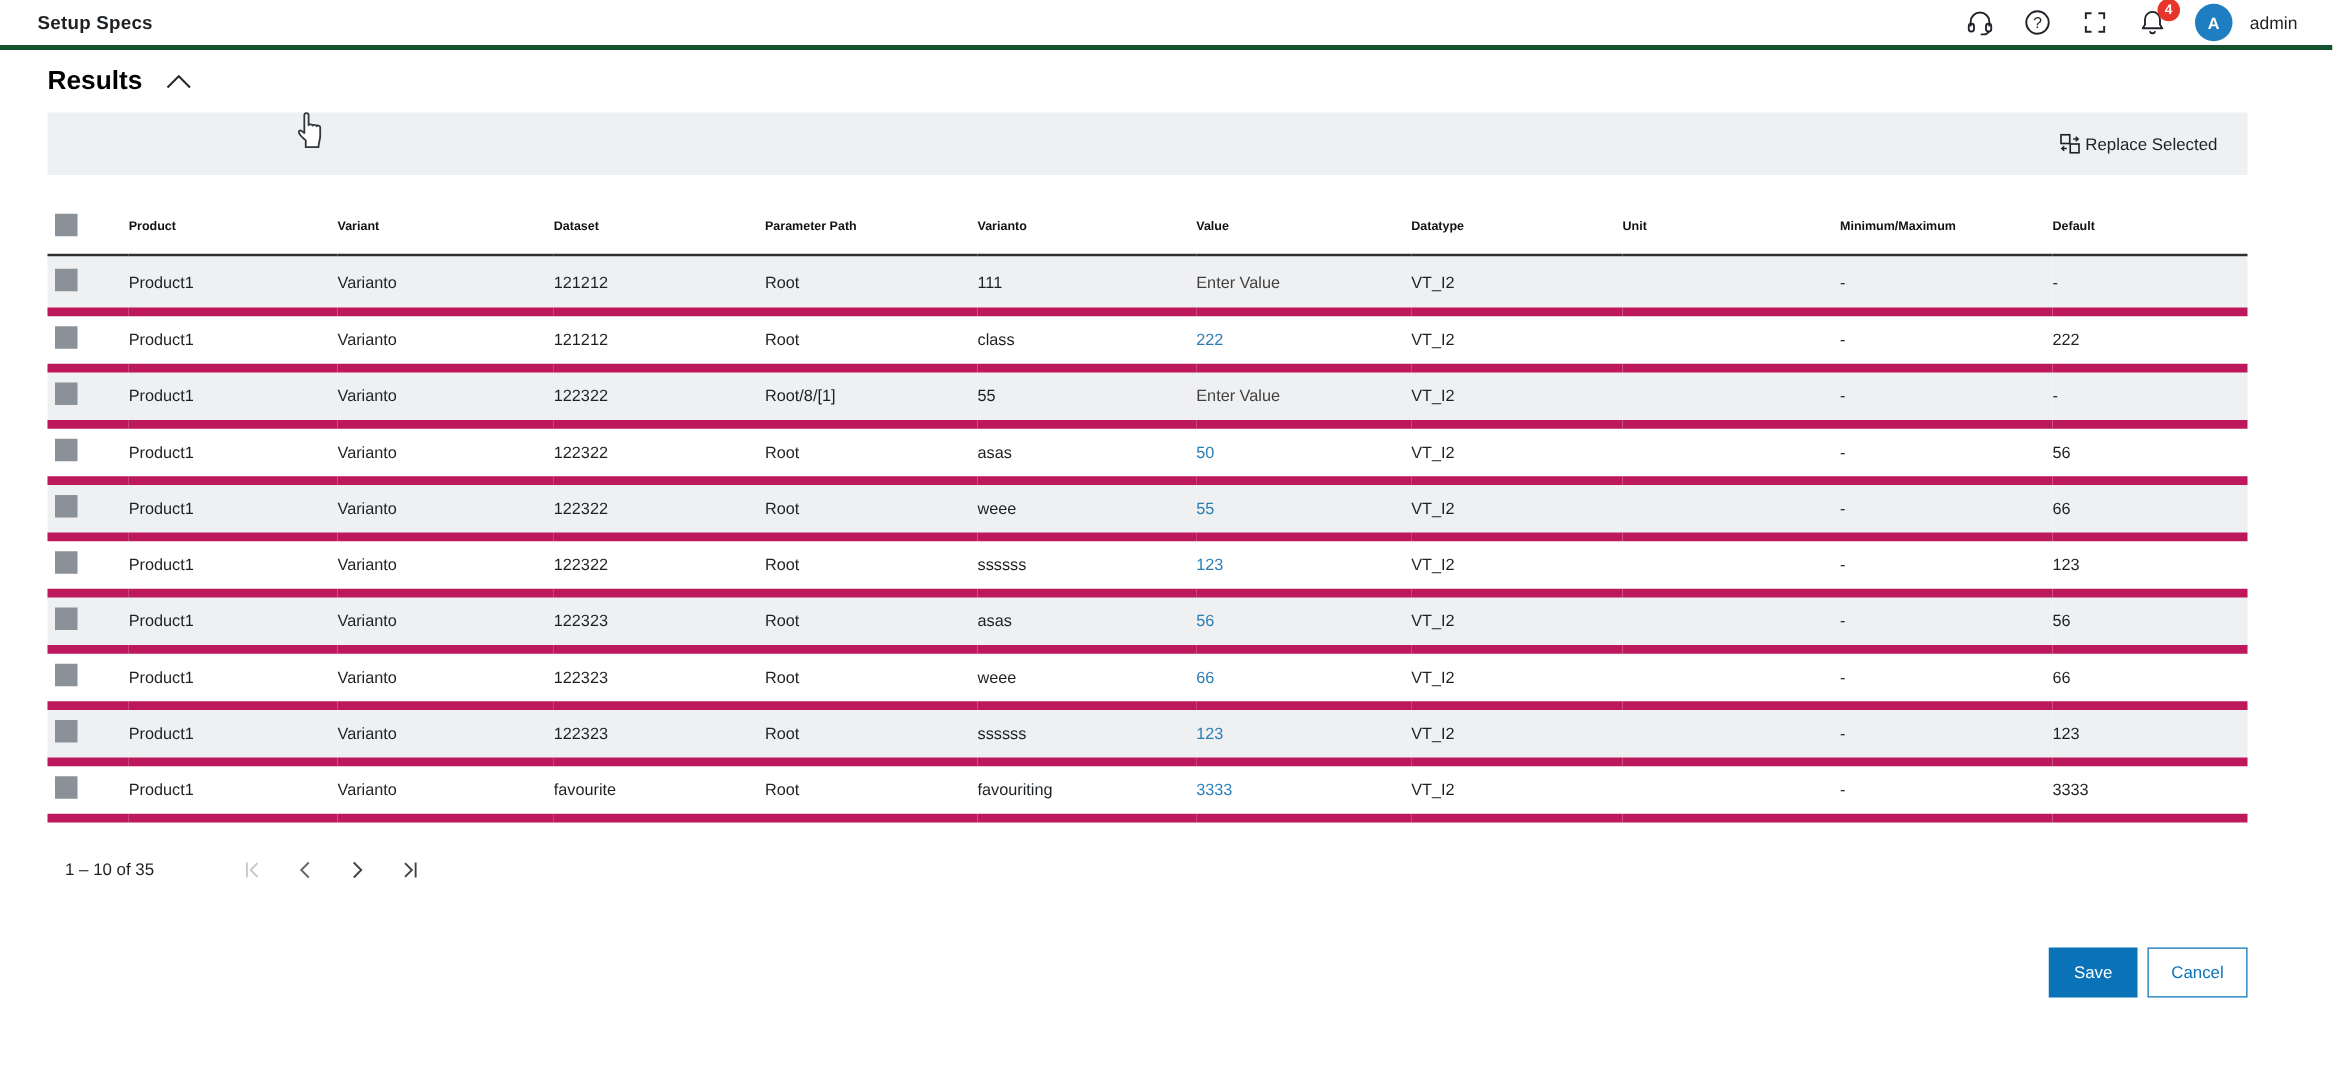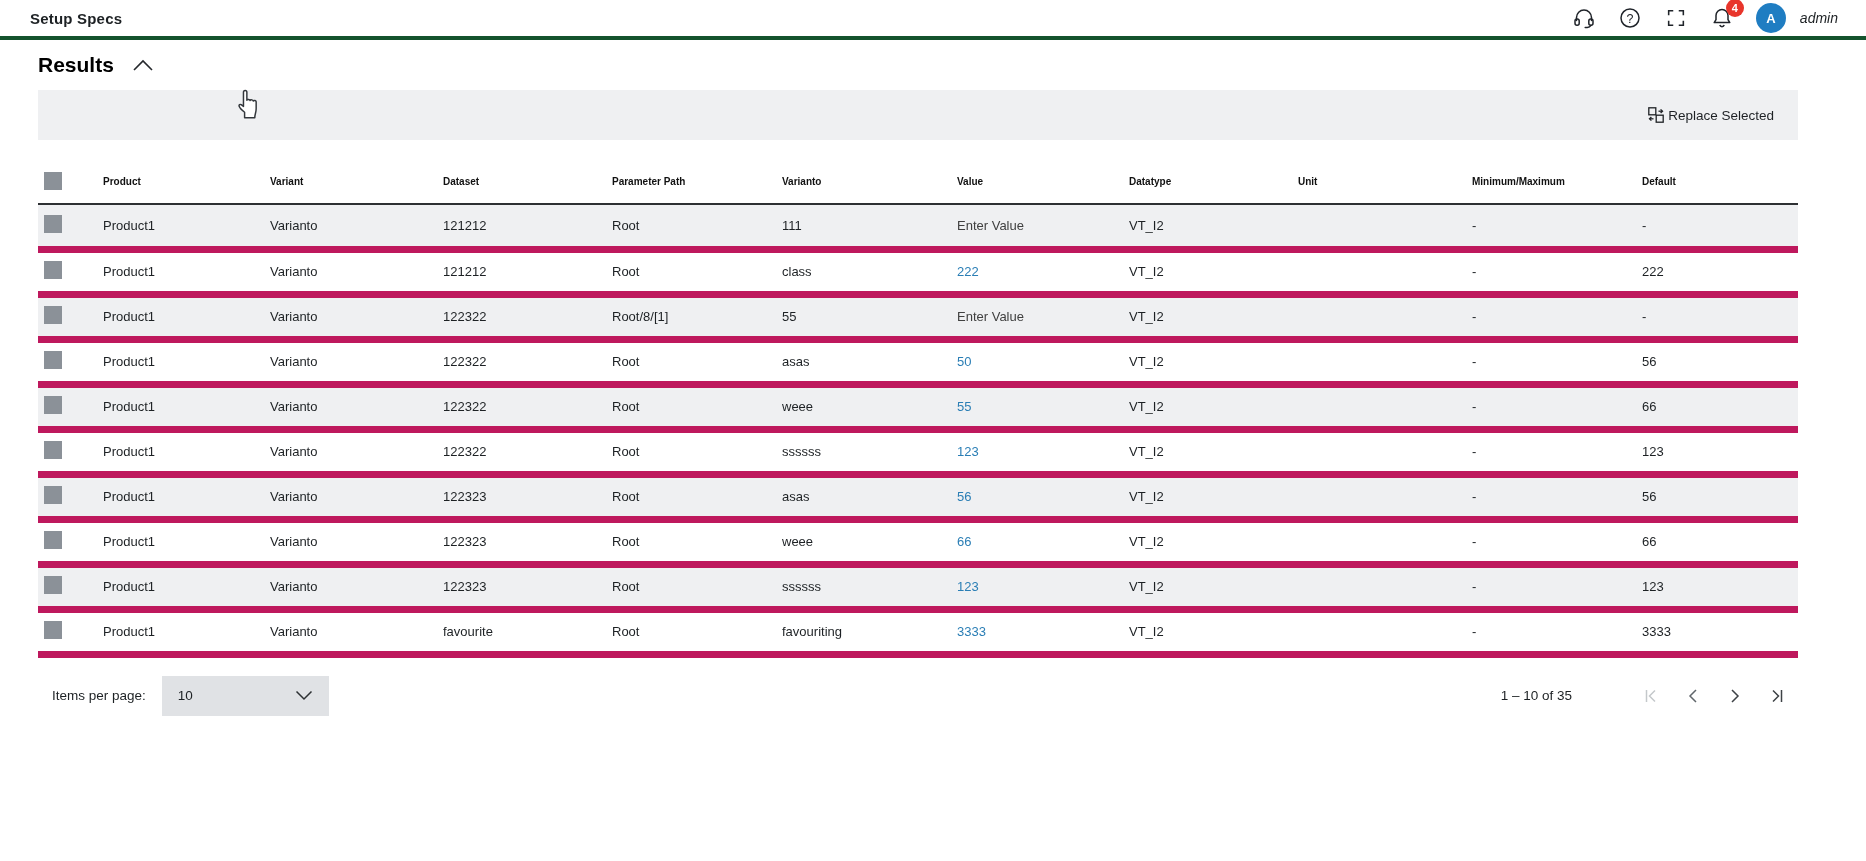--- a/index.html
+++ b/index.html
@@ -11,21 +11,21 @@
             padding:0 28px 0 30px; border-bottom:4px solid #14532d; background:#fff; }
   .topbar-title { font-size:15px; font-weight:bold; letter-spacing:.2px; }
   .topbar-right { display:flex; align-items:center; gap:22px; }
   .tb-icon { width:24px; height:24px; display:flex; align-items:center; justify-content:center; cursor:pointer; }
   .bell-wrap { position:relative; }
   .badge { position:absolute; top:-7px; right:-10px; min-width:18px; height:18px; border-radius:9px;
            background:#e8352b; color:#fff; font-size:11px; font-weight:bold;
            display:flex; align-items:center; justify-content:center; padding:0 4px; }
   .avatar { width:30px; height:30px; border-radius:50%; background:#1f7dc2; color:#fff;
             font-size:13px; font-weight:bold; display:flex; align-items:center; justify-content:center; }
-  .username { font-size:14px; color:#1d2124; margin-left:-8px;font-style:italic; }
+  .username { font-size:14px; color:#1d2124; margin-left:-8px; }
 
   
   .main { width:1760px; margin-left:38px; }
   .results-header { display:flex; align-items:center; gap:18px; padding:13px 0 13px; }
   .results-title { font-size:21px; font-weight:bold; color:#000; }
   .collapse-btn { display:flex; align-items:center; cursor:pointer; }
 
   .toolbar { height:50px; background:#eff0f2; display:flex; align-items:center; justify-content:flex-end;
              padding-right:24px; }
   .replace-btn { display:flex; align-items:center; gap:3px; font-size:13.5px; color:#1e2125; cursor:pointer; background:none; border:none; font-family:inherit; }
@@ -297,29 +297,20 @@
     <td class="value-cell">3333</td>
     <td>VT_I2</td>
     <td></td>
     <td>-</td>
     <td>3333</td>
   </tr>
 </tbody>
   </table>
 
   <div class="pagination">
-    <div class="ipp">
-      <span class="ipp-label">Items per page:</span>
-      <div class="ipp-select">
-        <span>10</span>
-        <svg width="18" height="11" viewBox="0 0 18 11" fill="none" stroke="#2d3033" stroke-width="1.5">
-          <path d="M1.5 1.5 L9 9 L16.5 1.5"></path>
-        </svg>
-      </div>
-    </div>
     <div class="pag-right">
       <span class="range-text">1 – 10 of 35</span>
       <button class="pag-btn disabled">
         <svg width="16" height="16" viewBox="0 0 16 16" fill="none" stroke="#c4c8cb" stroke-width="1.5">
           <path d="M3.5 2v12"></path>
             <path d="M12 2.5 L6.5 8 L12 13.5"></path>
         </svg>
       </button>
       <button class="pag-btn">
         <svg width="16" height="16" viewBox="0 0 16 16" fill="none" stroke="#60666b" stroke-width="1.5">
@@ -333,18 +324,22 @@
       </button>
       <button class="pag-btn">
         <svg width="16" height="16" viewBox="0 0 16 16" fill="none" stroke="#3e4246" stroke-width="1.5">
           <path d="M4 2.5 L9.5 8 L4 13.5"></path>
             <path d="M12.5 2v12"></path>
         </svg>
       </button>
     </div>
   </div>
 
+  <div class="actions">
+    <button class="btn btn-save">Save</button>
+    <button class="btn btn-cancel">Cancel</button>
+  </div>
 
 </div>
 
 <svg class="cursor" width="28" height="34" viewBox="0 0 24 30">
   <path fill="#ffffff" stroke="#33373c" stroke-width="1.3" stroke-linejoin="round" d="M9 28v-4.8c-2.2-1.8-4.3-4-4.8-5.4-.4-1.2.7-2 1.8-1.3L8 18V5.6c0-2.1 3-2.1 3 0v6.9c.4-.9 2.6-.8 2.9.3.5-.9 2.5-.7 2.8.4.6-.8 2.5-.5 2.5.8v6c0 3.4-1.2 4.6-1.2 8z"></path>
 </svg>
 
 </body></html>

